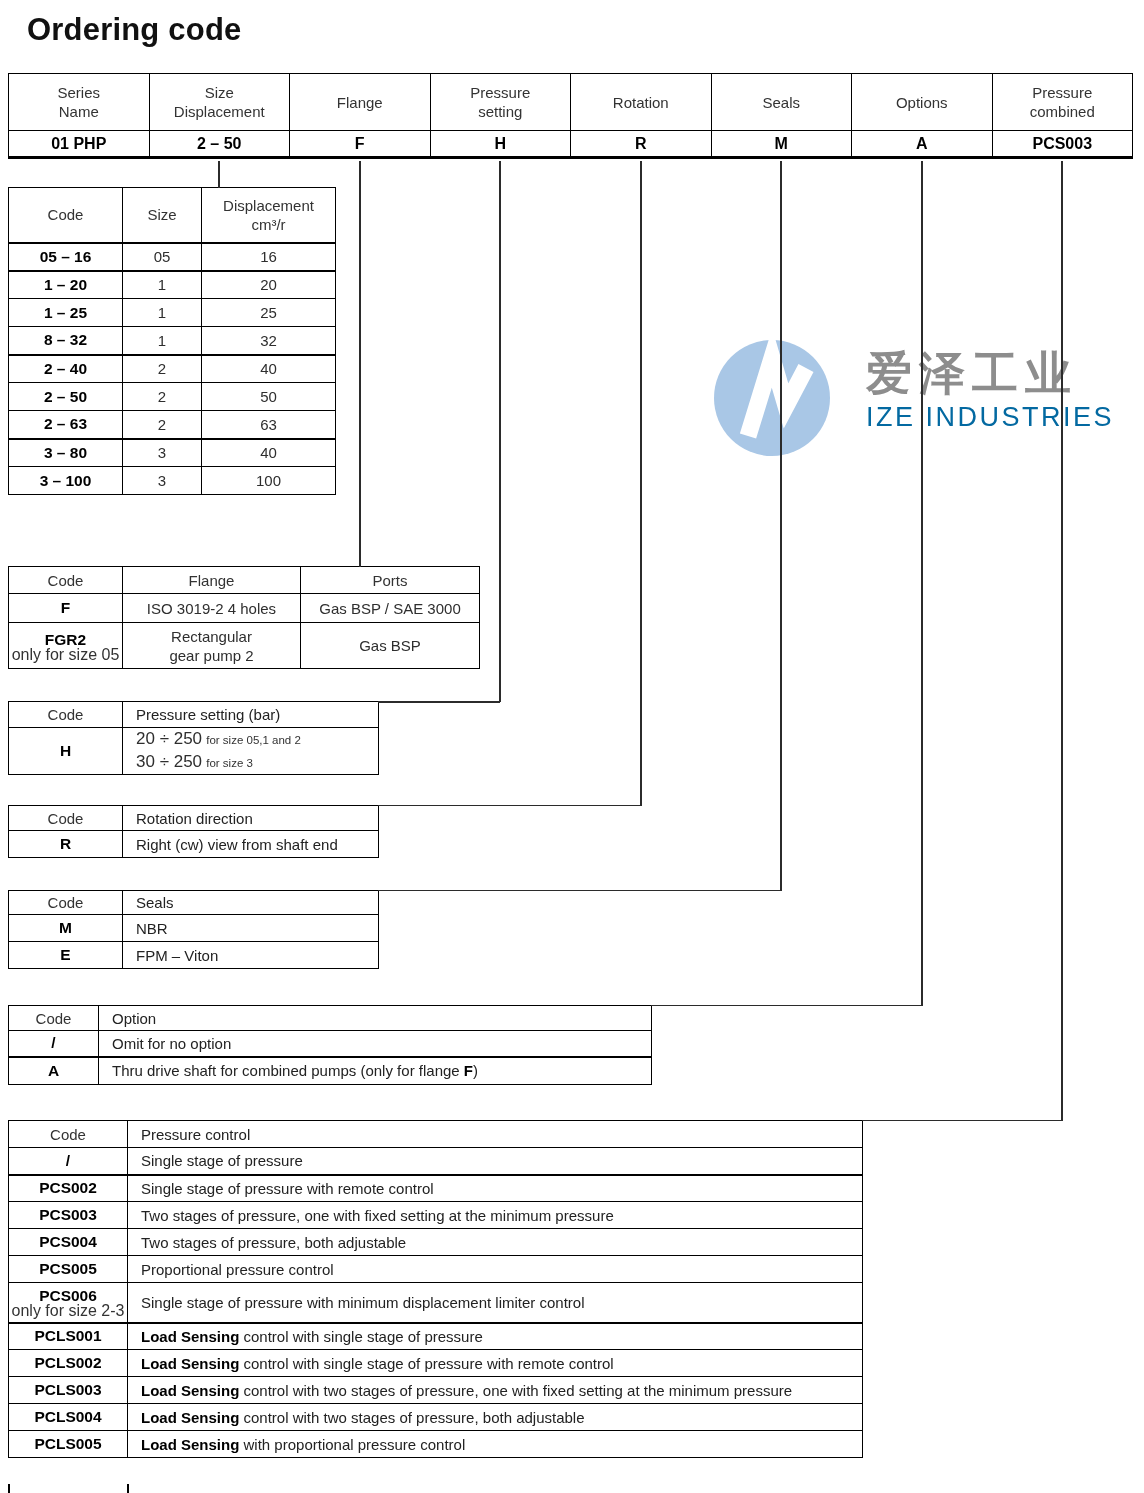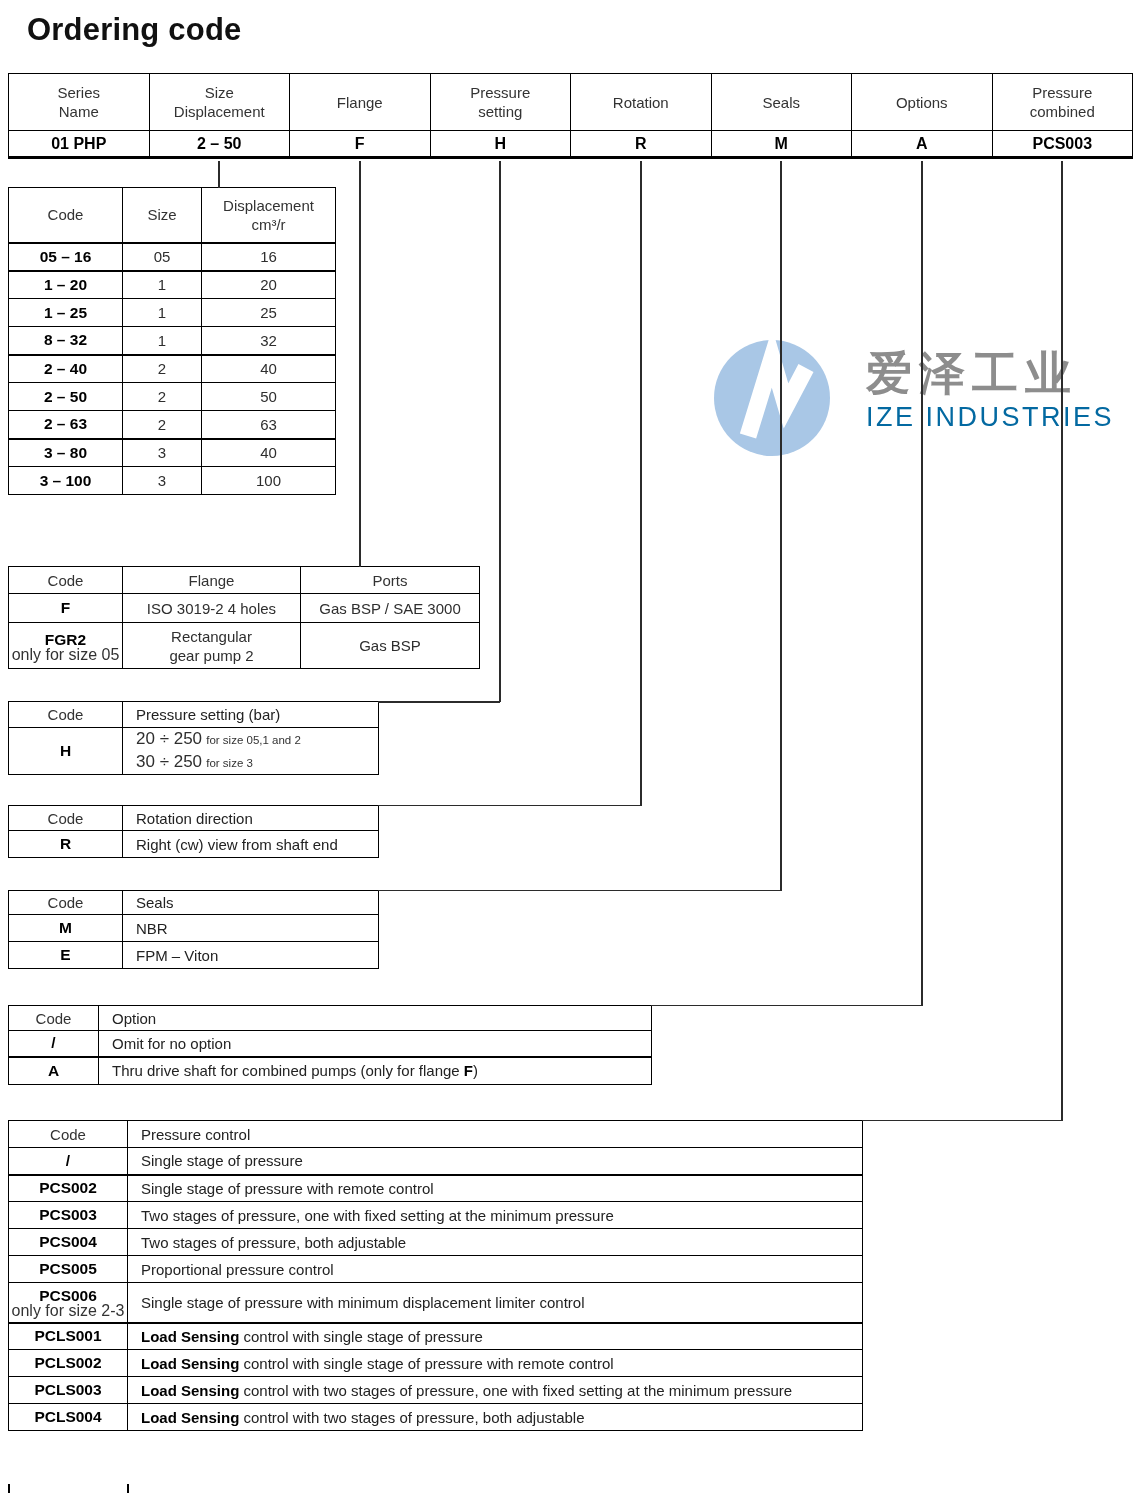--- a/index.html
+++ b/index.html
@@ -314,19 +314,23 @@
       <td class="desc"><span class="ls-bold">Load Sensing</span><span> control with single stage of pressure with remote control</span></td>
     </tr>
     <tr>
       <td class="code" style="height:27px;">PCLS003</td>
       <td class="desc"><span class="ls-bold">Load Sensing</span><span> control with two stages of pressure, one with fixed setting at the minimum pressure</span></td>
     </tr>
     <tr>
       <td class="code" style="height:27px;">PCLS004</td>
       <td class="desc"><span class="ls-bold">Load Sensing</span><span> control with two stages of pressure, both adjustable</span></td>
     </tr>
+    <tr>
+      <td class="code" style="height:27px;">PCLS005</td>
+      <td class="desc"><span class="ls-bold">Load Sensing</span><span> with proportional pressure control</span></td>
+    </tr>
   </tbody>
     </table>
 
   <div class="stub" style="left:8px; top:1484px; height:9px;"></div>
   <div class="stub" style="left:127px; top:1484px; height:9px;"></div>
 
 </div>
 
 </body></html>

